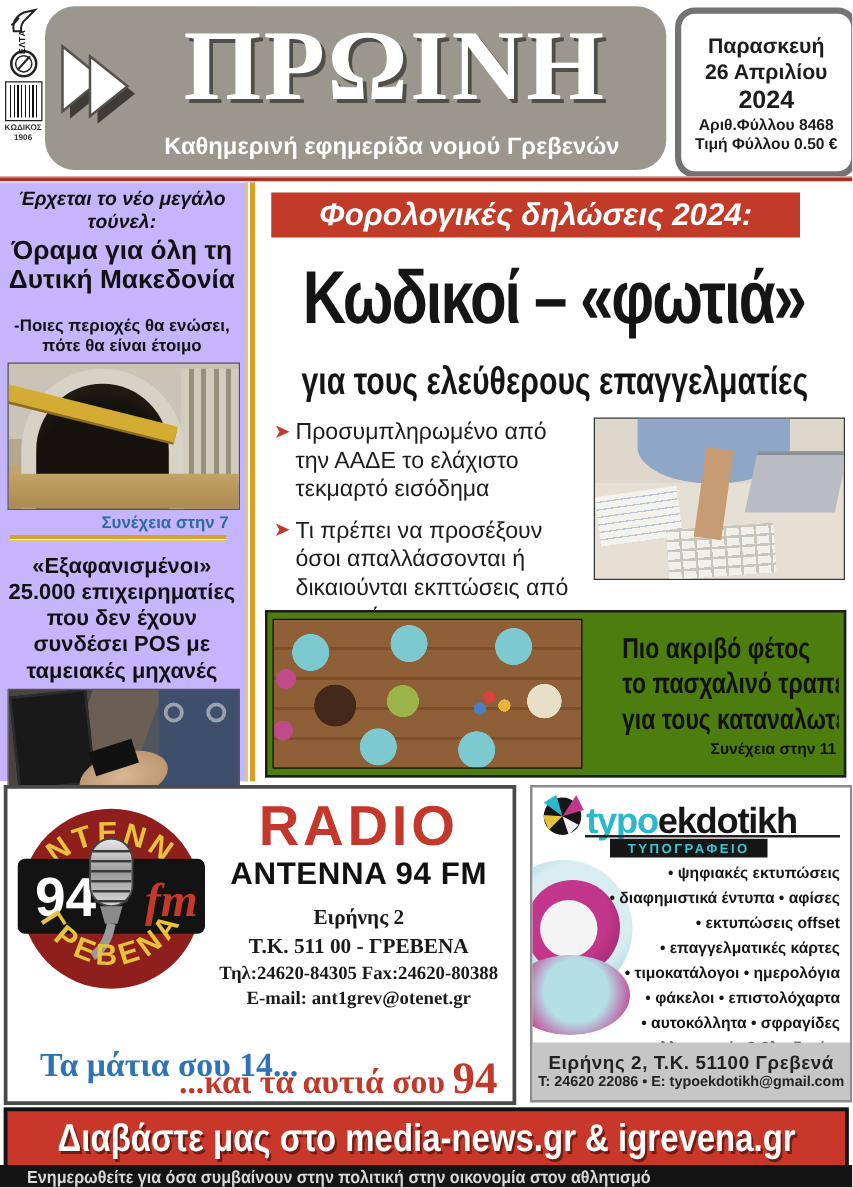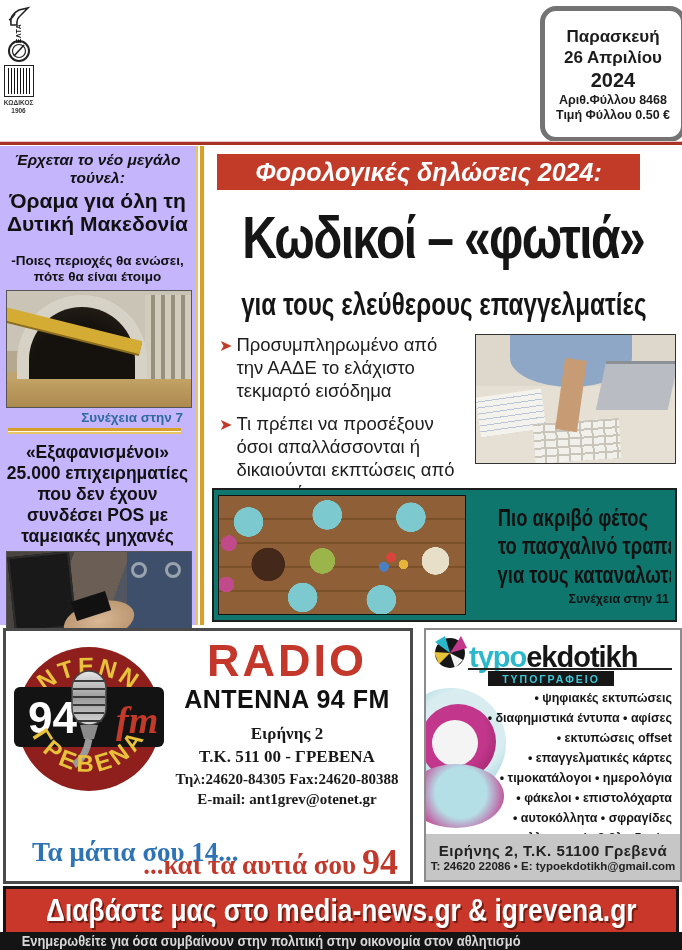--- a/index.html
+++ b/index.html
@@ -93,21 +93,21 @@
   .cp-laptop{position:absolute;right:2px;top:26px;width:72px;height:46px;background:#b9bcc2;
       transform:skewX(-12deg);border-top:3px solid #8b8f96;}
   .cp-paper{position:absolute;left:2px;top:58px;width:66px;height:40px;background:#f4f2ec;transform:rotate(-8deg);
       background-image:repeating-linear-gradient(0deg,transparent 0 5px,#b9c4d6 5px 6px);}
   .cp-calc{position:absolute;left:58px;bottom:2px;width:86px;height:40px;background:#f2f0ea;transform:rotate(-4deg);
       background-image:repeating-linear-gradient(0deg,transparent 0 6px,#c9c5ba 6px 8px),
                        repeating-linear-gradient(90deg,transparent 0 10px,#c9c5ba 10px 12px);}
 
   
   .midband{position:absolute;left:212px;top:488px;width:465px;height:134px;border:2px solid #1d1d1d;
-      background:#0f766e;display:flex;align-items:center;gap:8px;padding:4px;box-sizing:border-box;}
+      background:#4d7c0f;display:flex;align-items:center;gap:8px;padding:4px;box-sizing:border-box;}
   .easter-photo{width:246px;height:118px;flex:none;border:1px solid #111;
       background:
         radial-gradient(circle 15px at 12% 22%, #7cc9d0 97%, transparent),
         radial-gradient(circle 15px at 44% 16%, #7cc9d0 97%, transparent),
         radial-gradient(circle 15px at 78% 18%, #7cc9d0 97%, transparent),
         radial-gradient(circle 15px at 34% 86%, #7cc9d0 97%, transparent),
         radial-gradient(circle 15px at 66% 88%, #7cc9d0 97%, transparent),
         radial-gradient(circle 17px at 20% 58%, #44291a 97%, transparent),
         radial-gradient(circle 13px at 42% 55%, #9bb54a 97%, transparent),
         radial-gradient(circle 5px at 70% 52%, #d8433b 97%, transparent),
@@ -185,20 +185,30 @@
       <circle cx="12" cy="12" r="6.5" fill="none" stroke="#222" stroke-width="1.2"></circle>
       <line x1="7" y1="17" x2="17" y2="6" stroke="#222" stroke-width="1.6"></line>
     </svg>
     <div class="barcode"></div>
     <div class="kodikos">
       <div>ΚΩΔΙΚΟΣ</div>
       <div>1906</div>
     </div>
   </div>
 
+  <div class="masthead">
+    <svg class="arrows" width="62" height="80" viewBox="0 0 62 80">
+      <polygon points="8,14 40,40 8,66" fill="#3f3c37"></polygon>
+      <polygon points="2,8 34,34 2,60" fill="#fff" stroke="#55524c" stroke-width="2"></polygon>
+      <polygon points="30,22 60,46 30,70" fill="#3f3c37"></polygon>
+      <polygon points="24,16 54,40 24,64" fill="#fff" stroke="#55524c" stroke-width="2"></polygon>
+    </svg>
+    <div class="mast-title">ΠΡΩΙΝΗ</div>
+    <div class="mast-tagline">Καθημερινή εφημερίδα νομού Γρεβενών</div>
+  </div>
 
   <div class="issuebox">
     <div class="ib-day">Παρασκευή</div>
     <div class="ib-date">26 Απριλίου</div>
     <div class="ib-year">2024</div>
     <div class="ib-no">Αριθ.Φύλλου 8468</div>
     <div class="ib-price">Τιμή Φύλλου 0.50 €</div>
   </div>
 
   <div class="redline"></div>

